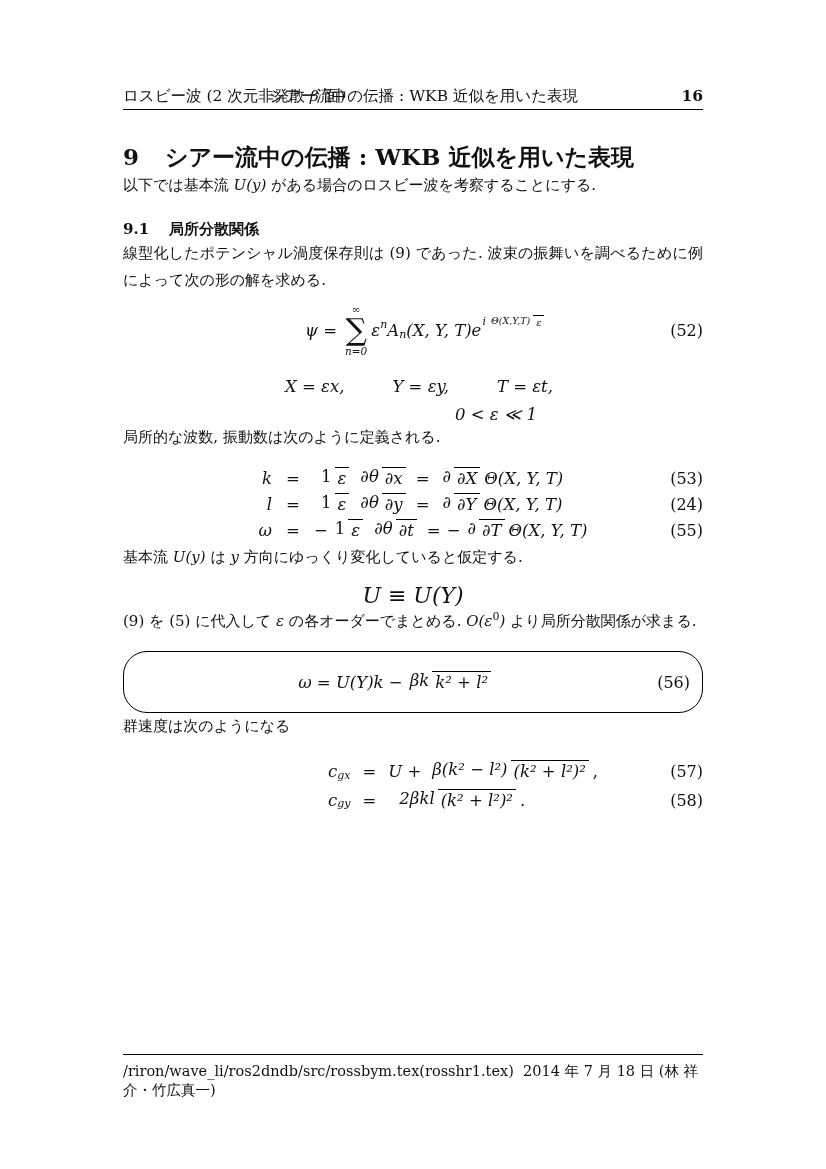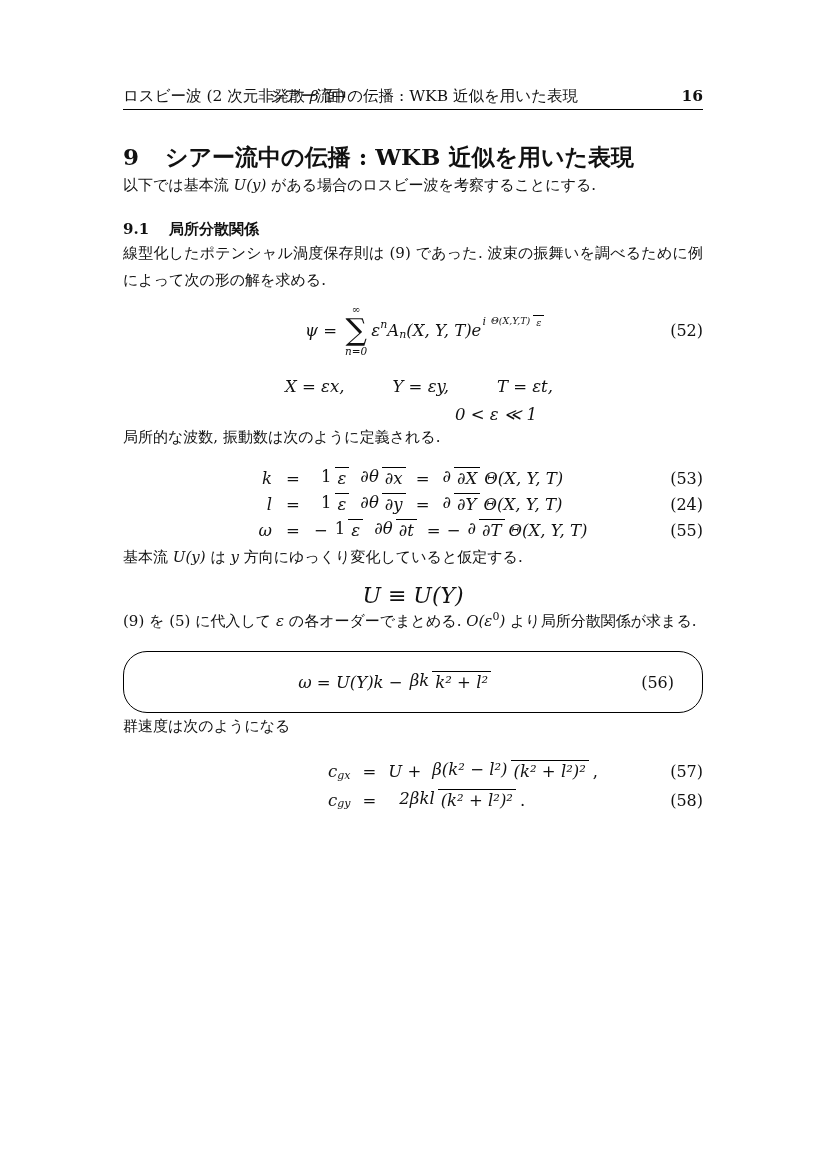--- a/index.html
+++ b/index.html
@@ -41,21 +41,21 @@
   .eq52 .lead{margin-right:4px;}
   .scales{font-size:16.5px;}
   .scales .s1{display:flex;justify-content:center;gap:48px;padding-left:12px;}
   .scales .s2{margin-top:9px;margin-left:332px;}
   .earow{display:flex;align-items:center;font-size:16.5px;margin-left:135px;margin-bottom:3px;}
   .elhs{width:14px;text-align:right;}
   .erel{width:42px;text-align:center;}
   .erel2{margin:0 6px;}
   .udef{margin-top:12px;text-align:center;font-size:22px;}
   .dispbox{margin-top:16px;height:60px;border:1.3px solid #000;border-radius:24px;
-           display:flex;align-items:center;padding:0 28px;font-size:16.5px;position:relative;}
+           display:flex;align-items:center;padding:0 12px;font-size:16.5px;position:relative;}
   .dispbox .spacer{flex:1;}
   .boxeq{display:inline-flex;align-items:center;}
   .cg{margin-left:205px;}
   .cg .rel{margin:0 12px;}
   .cg .pre{margin-right:4px;}
   
   .footer{position:absolute;left:123px;top:1051px;width:580px;}
   .ftext{margin-top:7px;font-size:14.5px;white-space:pre-wrap;}
 </style>
 </head>
@@ -228,13 +228,17 @@
       <span class="frac">
           <span class="fn mi">2βkl</span>
           <span class="fd mi">(k² + l²)²</span>
         </span>
       <span>.</span>
       <span class="tag">(58)</span>
     </div>
 
   </div>
 
+  <div class="footer">
+    <div class="rule"></div>
+    <div class="ftext">/riron/wave_li/ros2dndb/src/rossbym.tex(rosshr1.tex)  2014 年 7 月 18 日 (林 祥介・竹広真一)</div>
+  </div>
 </div>
 
 </body></html>

